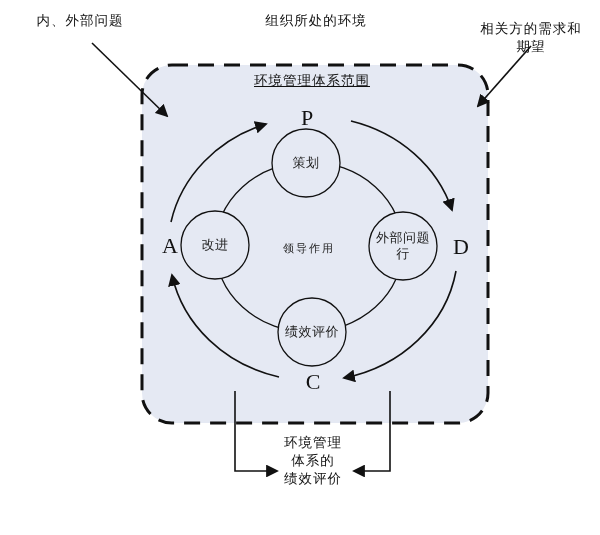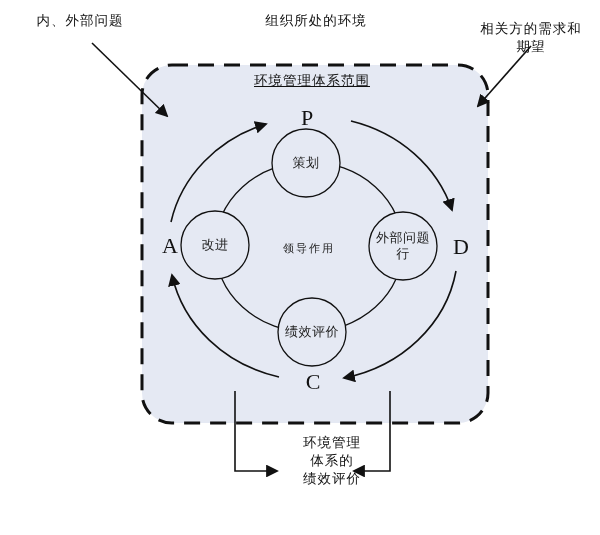--- a/index.html
+++ b/index.html
@@ -93,20 +93,20 @@
     <span class="ln" style="display:block;">外部问题</span>
     <span class="ln" style="display:block;">行</span>
   </div>
 
   <div class="node-lbl" style="left:312px; top:332px;text-align:center;">绩效评价</div>
 
   <div class="node-lbl" style="left:215px; top:245px;">改进</div>
 
   <div class="node-lbl center-lbl" style="left:309px; top:248px;">领导作用</div>
 
-  <div class="outcomes" style="left:332px; top:461px;">
+  <div class="outcomes" style="left:313px; top:461px;">
     <span class="ln" style="display:block;">环境管理</span>
     <span class="ln" style="display:block;">体系的</span>
     <span class="ln" style="display:block;">绩效评价</span>
   </div>
 
 
 </div>
 
 </body></html>

